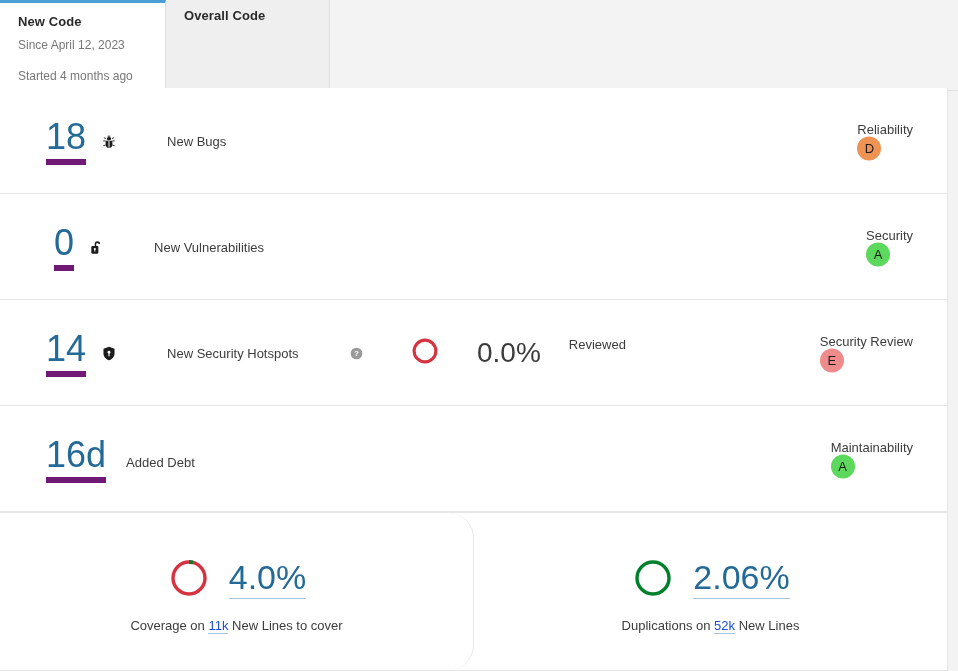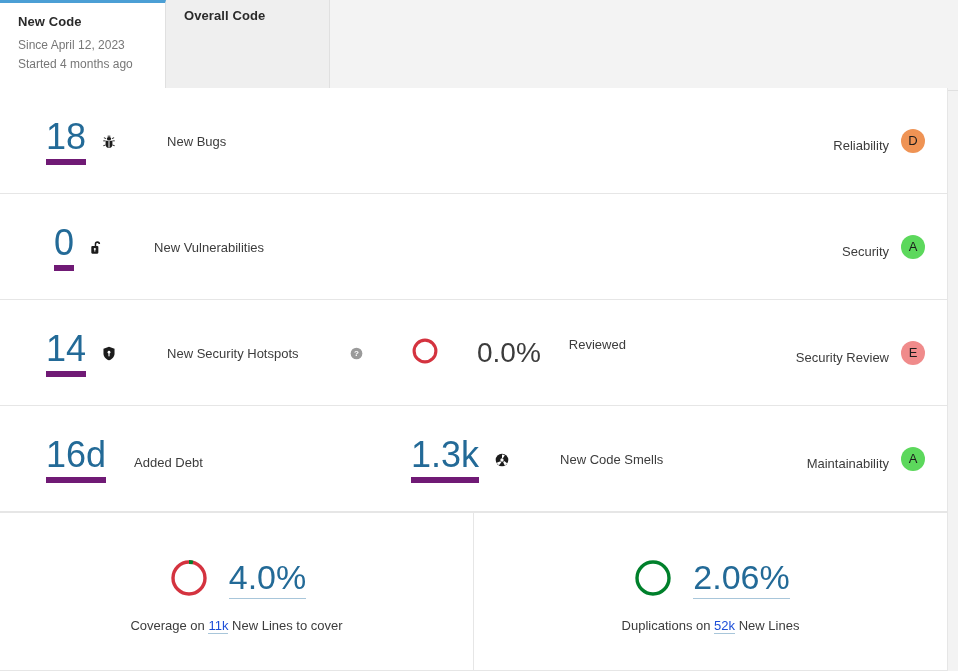--- a/index.html
+++ b/index.html
@@ -129,21 +129,22 @@
   .measure-label .lbl-text { margin-left: 7px; }
 
   .icon { display: inline-flex; align-items: center; }
 
   .rating-block {
     position: absolute;
     right: 22px;
     top: 50%;
     transform: translateY(-50%);
     display: flex;
-    align-items: flex-end;
+    align-items: flex-start;
+    flex-direction: column;
   }
   .rating-name {
     font-size: 13px;
     color: #3c3c3c;
     margin-right: 12px;
     white-space: nowrap;
   }
   .rating-badge {
     width: 24px;
     height: 24px;
@@ -181,20 +182,21 @@
     height: 157px;
     border-top: 1px solid #e6e6e6;
   }
   .bottom-cell {
     flex: 1;
     display: flex;
     flex-direction: column;
     align-items: center;
     justify-content: center;
     padding-top: 6px;
+    border-radius: 25px;
   }
   .bottom-cell.first { border-right: 1px solid #e6e6e6; }
   .bottom-top-line {
     display: flex;
     align-items: center;
     justify-content: center;
   }
   .bottom-pct {
     font-size: 34px;
     line-height: 38px;
@@ -221,21 +223,21 @@
 </style>
 </head>
 <body>
 
 <div id="page">
 
   <div class="tabs">
     <div class="tab active">
       <div class="tab-title">New Code</div>
       <div class="tab-sub">Since April 12, 2023</div>
-      <div class="tab-sub" style="margin-top:0">Started 4 months ago</div>
+      <div class="tab-sub" style="margin-top:12px">Started 4 months ago</div>
     </div>
     <div class="tab second">
       <div class="tab-title">Overall Code</div>
     </div>
     <div class="tabs-filler"></div>
   </div>
 
   <div class="panel-left-edge"></div>
 
   <div class="panel">
@@ -325,39 +327,24 @@
       <div class="rating-block">
         <span class="rating-name">Security Review</span>
         <span class="rating-badge" style="background:#f08b8b">E</span>
       </div>
     </div>
 
     <div class="metric-row">
       <div class="measure debt-col">
         <a class="big-link">16d</a>
         <span class="measure-label">
-          <span class="lbl-text" style="margin-left:12px">Added Debt</span>
-        </span>
-      </div>
-
-      <div class="measure">
-        <a class="big-link">1.3k</a>
-        <span class="measure-label">
-          <span class="icon">
-            <svg width="14" height="14" viewBox="0 0 16 16">
-              <circle cx="8" cy="8" r="7.2" fill="#1c1c1c"></circle>
-              <circle cx="8" cy="8" r="1.9" fill="#ffffff"></circle>
-              <path d="M8 1.6 a6.4 6.4 0 0 1 3.2 0.86 L9.0 6.1 a2.6 2.6 0 0 0 -1.0 -0.25 z" fill="#ffffff"></path>
-              <path d="M13.9 11.6 a6.4 6.4 0 0 1 -2.8 2.6 L9.3 10.3 a2.6 2.6 0 0 0 1.2 -1.1 z" fill="#ffffff"></path>
-              <path d="M4.6 14.0 a6.4 6.4 0 0 1 -2.6 -2.8 L6.2 9.5 a2.6 2.6 0 0 0 1.1 1.2 z" fill="#ffffff"></path>
-            </svg>
-          </span>
-          <span class="lbl-text">New Code Smells</span>
-        </span>
-      </div>
+          <span class="lbl-text" style="margin-left:4px">Added Debt</span>
+        </span>
+      </div>
+
 
       <div class="rating-block">
         <span class="rating-name">Maintainability</span>
         <span class="rating-badge" style="background:#5cd85c">A</span>
       </div>
     </div>
 
     <div class="bottom-split">
 
       <div class="bottom-cell first">

